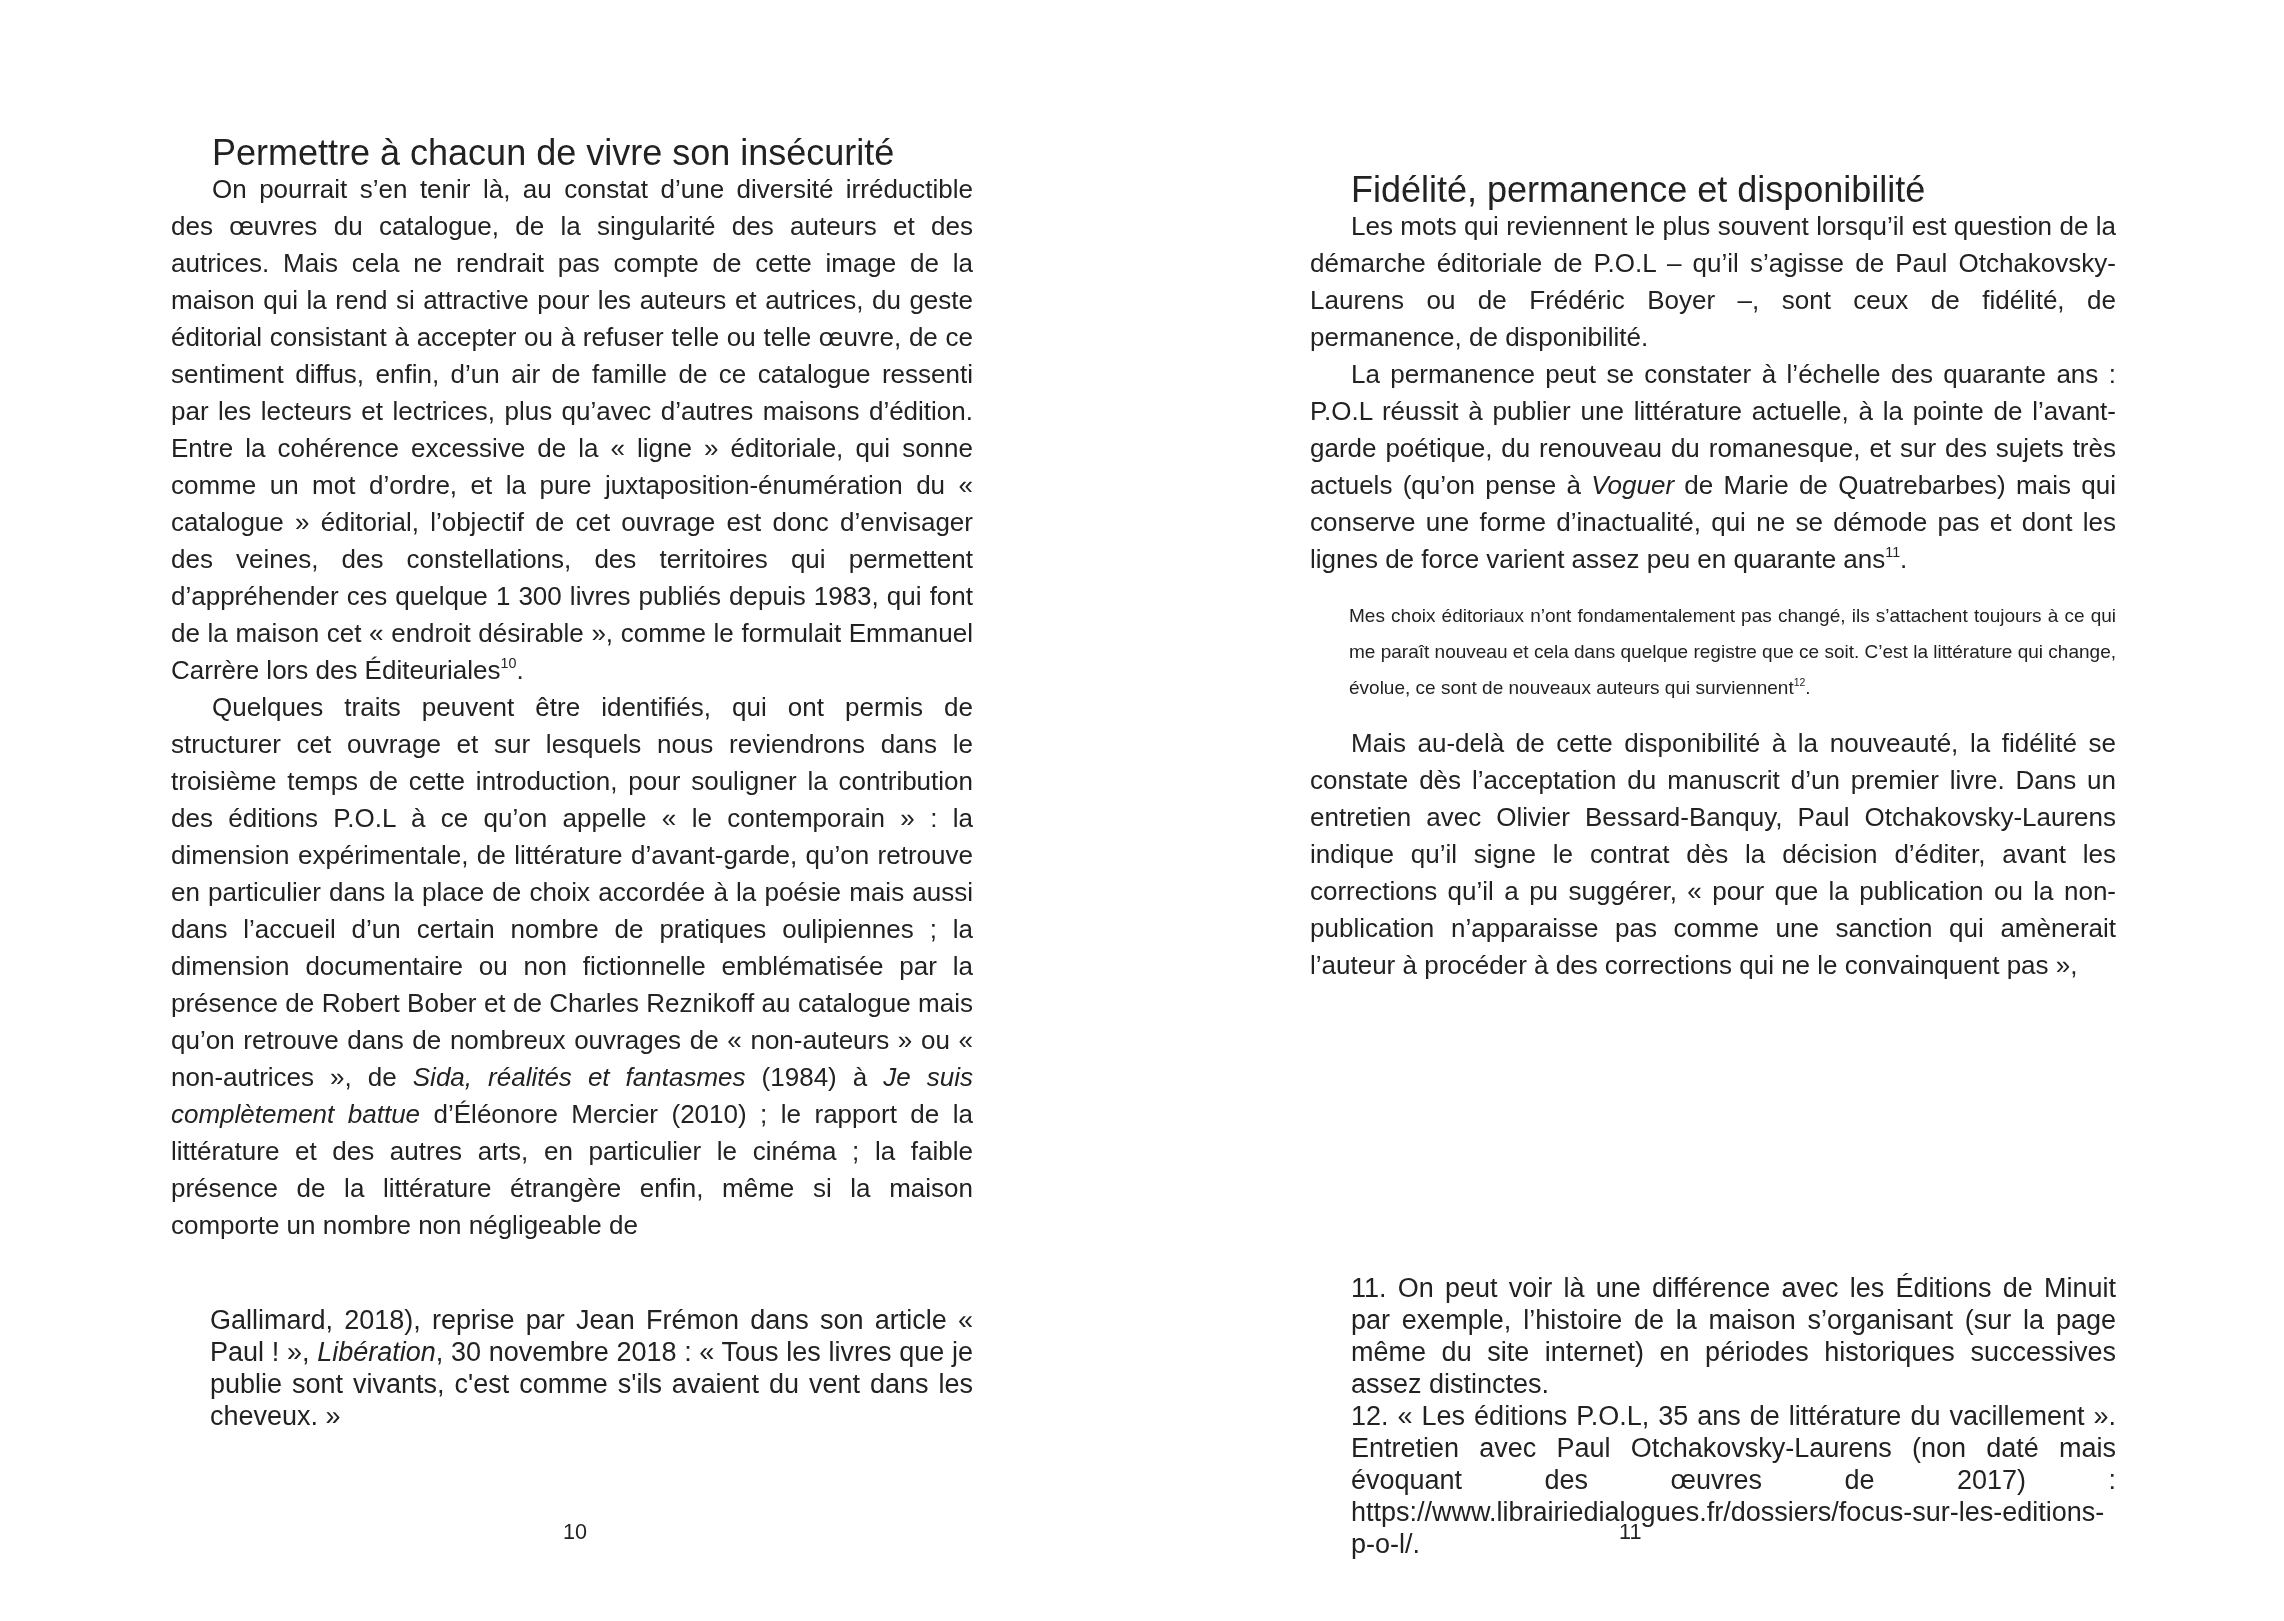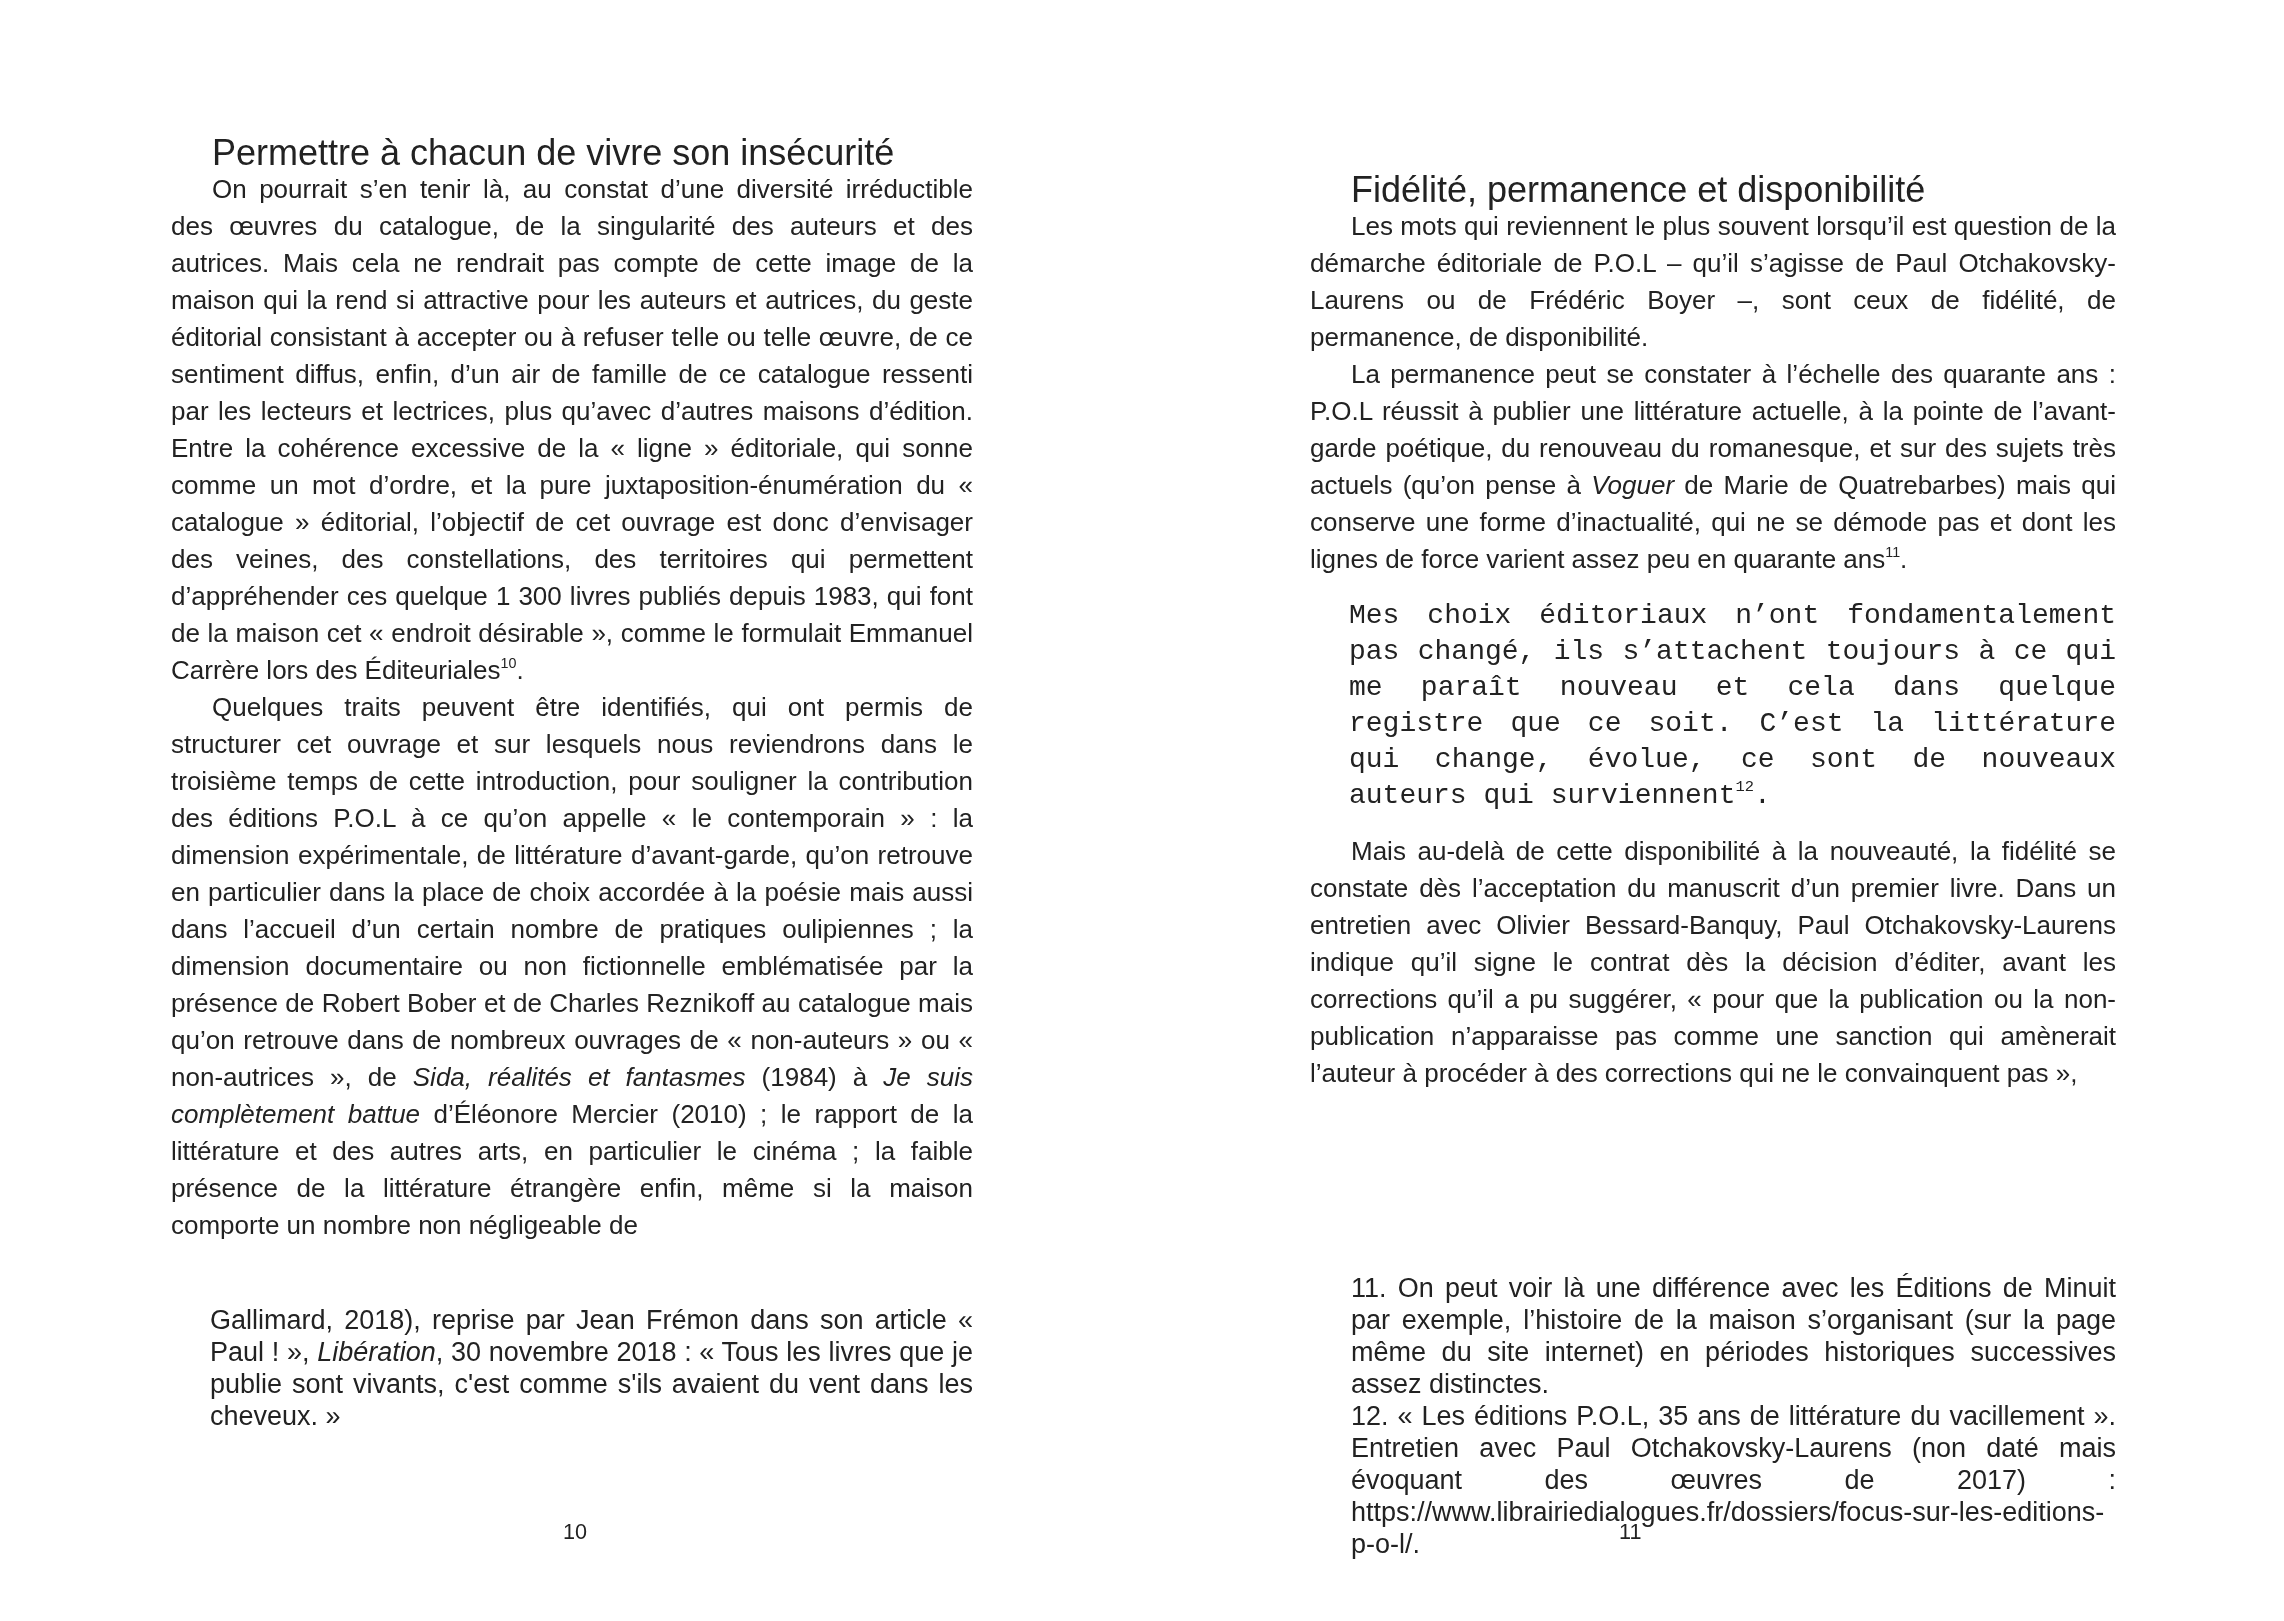--- a/index.html
+++ b/index.html
@@ -8,21 +8,21 @@
   .page { position: absolute; top: 0; height: 1621px; }
   .page.left { left: 0; width: 1142px; }
   .page.right { left: 1143px; width: 1142px; }
   .body-col { position: absolute; font-size: 26px; line-height: 37px; text-align: justify; }
   .left .body-col { left: 171px; top: 134px; width: 802px; }
   .right .body-col { left: 167px; top: 134px; width: 806px; }
   .heading { font-size: 36px; line-height: 37px; padding-left: 41px; text-align: left; }
   p { margin: 0; text-indent: 41px; }
   p.noindent { text-indent: 0; }
   .gap { height: 37px; }
-  .blockquote { margin: 19.6px 0 19.6px 39px; font-size: 28px; line-height: 36px; text-align: justify; font-family: Liberation Mono, monospace; }
+  .blockquote { margin: 19.6px 0 19.6px 39px; font-size: 19px; line-height: 36px; text-align: justify; }
   .blockquote p { text-indent: 0; }
   sup { font-size: 0.55em; line-height: 0; vertical-align: 0.75em; }
   em { font-style: italic; }
   .footnotes { position: absolute; font-size: 27px; line-height: 32px; text-align: justify; }
   .left .footnotes { left: 210px; top: 1304px; width: 763px; }
   .right .footnotes { left: 208px; top: 1272px; width: 765px; }
   .footnotes div { margin: 0; }
   .pagenum { position: absolute; top: 1517px; font-size: 21.6px; line-height: 29px; }
   .left .pagenum { left: 563px; }
   .right .pagenum { left: 476px; }

